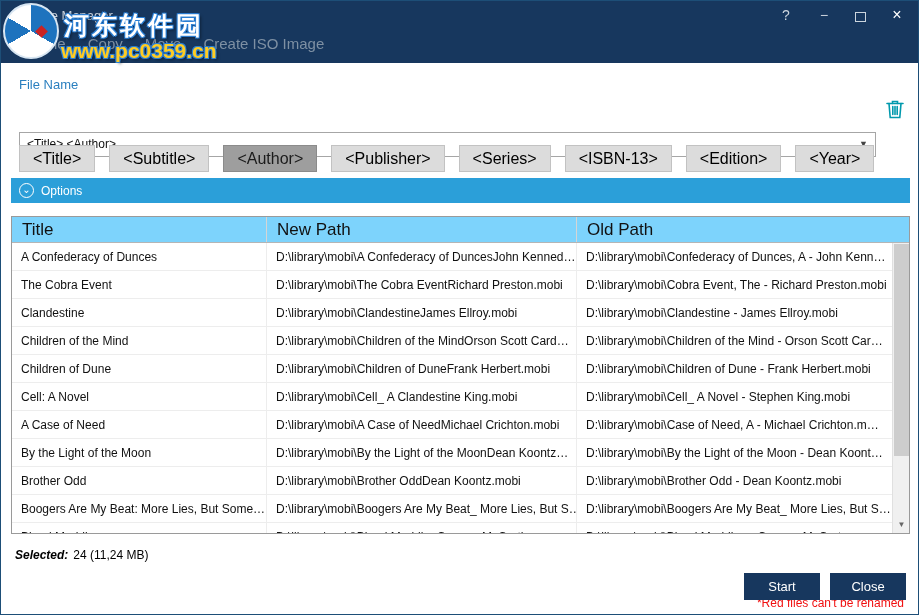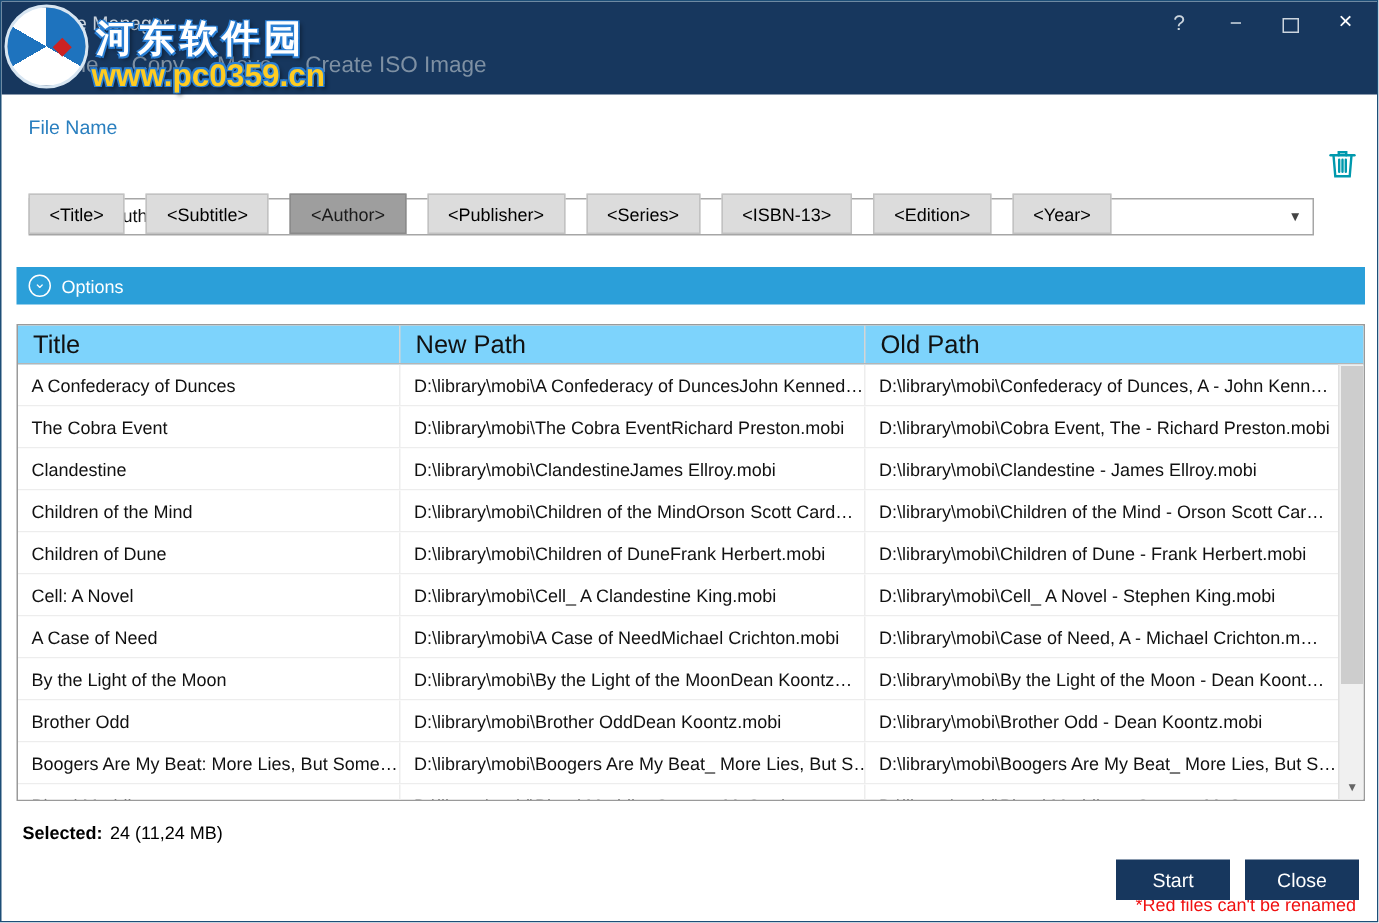--- a/index.html
+++ b/index.html
@@ -29,21 +29,21 @@
 
   
   .file-name-label{position:absolute;left:18px;top:76px;font-size:13px;color:#2a7fbf;}
   .combo{position:absolute;left:18px;top:95px;width:857px;height:25px;border:1px solid #a6a6a6;background:#fff;margin-top:36px;}
   .combo-text{line-height:23px;padding-left:7px;font-size:12px;color:#111;}
   .combo-arrow{position:absolute;right:7px;top:6px;font-size:9px;color:#444;}
   .trash-btn{position:absolute;left:882px;top:96px;width:24px;height:24px;cursor:pointer;}
 
   
   .tokens{position:absolute;left:18px;top:128px;display:flex;gap:14px;}
-  .token{height:27px;padding:0 13px;display:flex;align-items:center;background:#dcdcdc;border:1px solid #c2c2c2;font-size:12px;color:#000;cursor:pointer;white-space:nowrap;}
+  .token{height:27px;padding:0 13px;display:flex;align-items:center;background:#dcdcdc;border:1px solid #c2c2c2;font-size:16px;color:#000;cursor:pointer;white-space:nowrap;margin-top:16px;}
   .token.active{background:#9e9e9e;border-color:#8b8b8b;color:#1b1b1b;}
 
   
   .options-bar{position:absolute;left:10px;top:177px;width:899px;height:25px;background:#2b9fd9;color:#fff;display:flex;align-items:center;gap:7px;padding-left:8px;cursor:pointer;}
   .options-icon{width:15px;height:15px;border:1px solid #fff;border-radius:50%;display:flex;align-items:center;justify-content:center;font-size:10px;line-height:1;padding-bottom:2px;}
   .options-label{font-size:12px;}
 
   
   .table{position:absolute;left:10px;top:215px;width:899px;height:318px;border:1px solid #9a9a9a;background:#fff;overflow:hidden;}
   .thead{display:flex;height:26px;border-bottom:1px solid #b5b5b5;font-size:17px;color:#111;background:#7dd3fc;}
@@ -53,21 +53,21 @@
   .td{display:flex;align-items:center;padding:0 9px;border-right:1px solid #ededed;white-space:nowrap;overflow:hidden;}
   .col-title{width:255px;flex:none;}
   .col-new{width:310px;flex:none;}
   .col-old{flex:1;border-right:none;}
   .scrollbar{position:absolute;right:0;top:26px;bottom:0;width:17px;background:#f0f0f0;border-left:1px solid #e0e0e0;}
   .scroll-thumb{position:absolute;left:1px;top:1px;width:15px;height:212px;background:#cdcdcd;}
   .scroll-down{position:absolute;left:0;bottom:0;width:17px;height:17px;display:flex;align-items:center;justify-content:center;font-size:8px;color:#666;}
 
   
   .status{position:absolute;left:14px;top:547px;font-size:12px;color:#000;}
-  .status b{margin-right:5px;}
+  .status b{margin-right:5px;font-style:italic;}
   .red-note{position:absolute;right:14px;top:547px;font-size:12px;color:#f01010;margin-top:48px;}
   .footer{position:absolute;right:12px;top:572px;display:flex;gap:10px;}
   .btn-navy{height:27px;min-width:76px;padding:0 16px;background:#17375e;color:#fff;font-size:13px;border:none;display:flex;align-items:center;justify-content:center;cursor:pointer;font-family:"Liberation Sans", sans-serif;}
 </style>
 </head>
 <body>
 
 <div class="window">
 
   <div class="titlebar">

